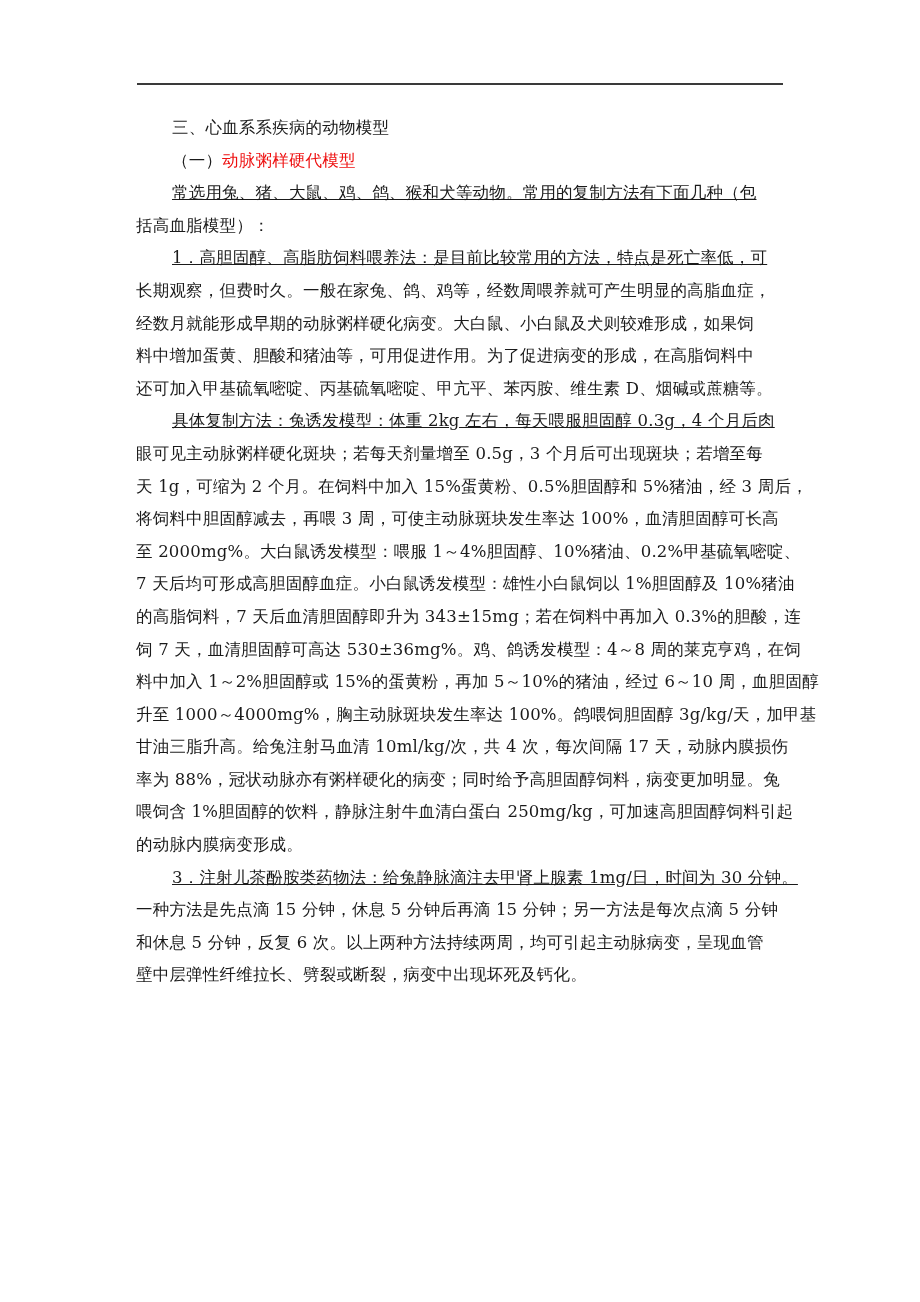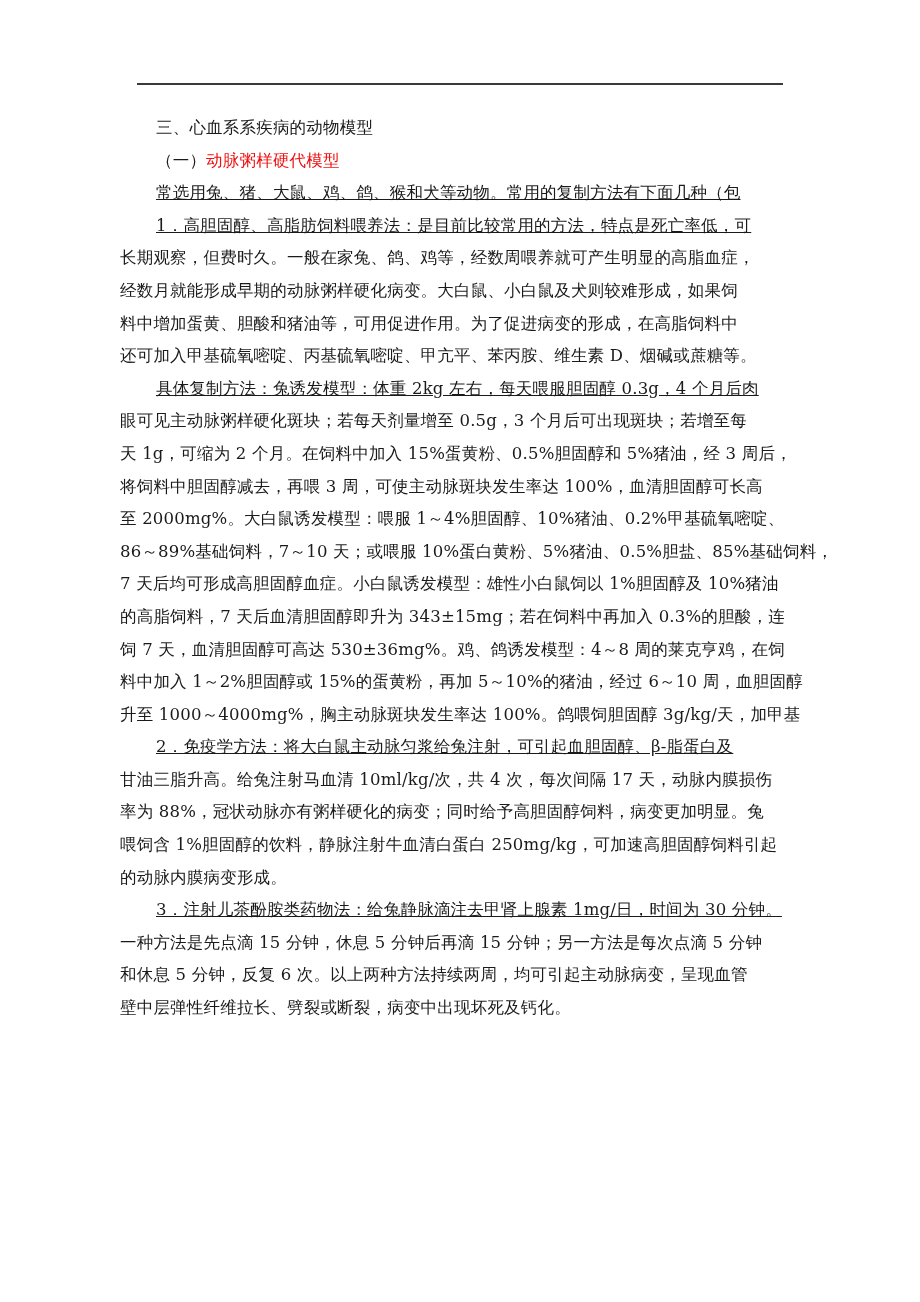--- a/index.html
+++ b/index.html
@@ -1,57 +1,56 @@
 <!DOCTYPE html>
 <html><head>
 <meta charset="utf-8">
 <style>
   html, body { margin: 0; padding: 0; background: #ffffff; }
   body { width: 920px; height: 1302px; position: relative; overflow: hidden;
          font-family: "DejaVu Serif", "Liberation Serif", serif; color: #1a1a1a; }
   .rule { position: absolute; left: 137px; top: 83px; width: 646px; height: 0;
           border-top: 2px solid #3a3a3a; }
-  .page { position: absolute; left: 120px; top: 112px; width: 648px; }
+  .page { position: absolute; left: 136px; top: 112px; width: 648px; }
   .line { font-size: 16.5px; line-height: 32.6px; white-space: nowrap; letter-spacing: 0.2px; }
   .indent { padding-left: 36px; text-decoration: underline; }
   .sub-indent { padding-left: 36px; }
   .red { color: #ee1111; font-weight: normal; font-family: "DejaVu Sans", "Liberation Sans", sans-serif; }
 </style>
 </head>
 <body>
 
 <div class="rule"></div>
 
 <div class="page">
   <div class="line sub-indent">三、心血系系疾病的动物模型</div>
   <div class="line sub-indent">
     <span>（一）</span><span class="red">动脉粥样硬代模型</span>
   </div>
 
   <div class="line indent">常选用兔、猪、大鼠、鸡、鸽、猴和犬等动物。常用的复制方法有下面几种（包</div>
+  <div class="line">括高血脂模型）：</div>
 
   <div class="line indent">1．高胆固醇、高脂肪饲料喂养法：是目前比较常用的方法，特点是死亡率低，可</div>
   <div class="line">长期观察，但费时久。一般在家兔、鸽、鸡等，经数周喂养就可产生明显的高脂血症，</div>
   <div class="line">经数月就能形成早期的动脉粥样硬化病变。大白鼠、小白鼠及犬则较难形成，如果饲</div>
   <div class="line">料中增加蛋黄、胆酸和猪油等，可用促进作用。为了促进病变的形成，在高脂饲料中</div>
   <div class="line">还可加入甲基硫氧嘧啶、丙基硫氧嘧啶、甲亢平、苯丙胺、维生素 D、烟碱或蔗糖等。</div>
 
   <div class="line indent">具体复制方法：兔诱发模型：体重 2kg 左右，每天喂服胆固醇 0.3g，4 个月后肉</div>
   <div class="line">眼可见主动脉粥样硬化斑块；若每天剂量增至 0.5g，3 个月后可出现斑块；若增至每</div>
   <div class="line">天 1g，可缩为 2 个月。在饲料中加入 15%蛋黄粉、0.5%胆固醇和 5%猪油，经 3 周后，</div>
   <div class="line">将饲料中胆固醇减去，再喂 3 周，可使主动脉斑块发生率达 100%，血清胆固醇可长高</div>
   <div class="line">至 2000mg%。大白鼠诱发模型：喂服 1～4%胆固醇、10%猪油、0.2%甲基硫氧嘧啶、</div>
-  <div class="line">86～89%基础饲料，7～10 天；或喂服 10%蛋白黄粉、5%猪油、0.5%胆盐、85%基础饲料，</div>
   <div class="line">7 天后均可形成高胆固醇血症。小白鼠诱发模型：雄性小白鼠饲以 1%胆固醇及 10%猪油</div>
   <div class="line">的高脂饲料，7 天后血清胆固醇即升为 343±15mg；若在饲料中再加入 0.3%的胆酸，连</div>
   <div class="line">饲 7 天，血清胆固醇可高达 530±36mg%。鸡、鸽诱发模型：4～8 周的莱克亨鸡，在饲</div>
   <div class="line">料中加入 1～2%胆固醇或 15%的蛋黄粉，再加 5～10%的猪油，经过 6～10 周，血胆固醇</div>
   <div class="line">升至 1000～4000mg%，胸主动脉斑块发生率达 100%。鸽喂饲胆固醇 3g/kg/天，加甲基</div>
 
-  <div class="line indent">2．免疫学方法：将大白鼠主动脉匀浆给兔注射，可引起血胆固醇、β-脂蛋白及</div>
   <div class="line">甘油三脂升高。给兔注射马血清 10ml/kg/次，共 4 次，每次间隔 17 天，动脉内膜损伤</div>
   <div class="line">率为 88%，冠状动脉亦有粥样硬化的病变；同时给予高胆固醇饲料，病变更加明显。兔</div>
   <div class="line">喂饲含 1%胆固醇的饮料，静脉注射牛血清白蛋白 250mg/kg，可加速高胆固醇饲料引起</div>
   <div class="line">的动脉内膜病变形成。</div>
 
   <div class="line indent">3．注射儿茶酚胺类药物法：给兔静脉滴注去甲肾上腺素 1mg/日，时间为 30 分钟。</div>
   <div class="line">一种方法是先点滴 15 分钟，休息 5 分钟后再滴 15 分钟；另一方法是每次点滴 5 分钟</div>
   <div class="line">和休息 5 分钟，反复 6 次。以上两种方法持续两周，均可引起主动脉病变，呈现血管</div>
   <div class="line">壁中层弹性纤维拉长、劈裂或断裂，病变中出现坏死及钙化。</div>
 </div>

